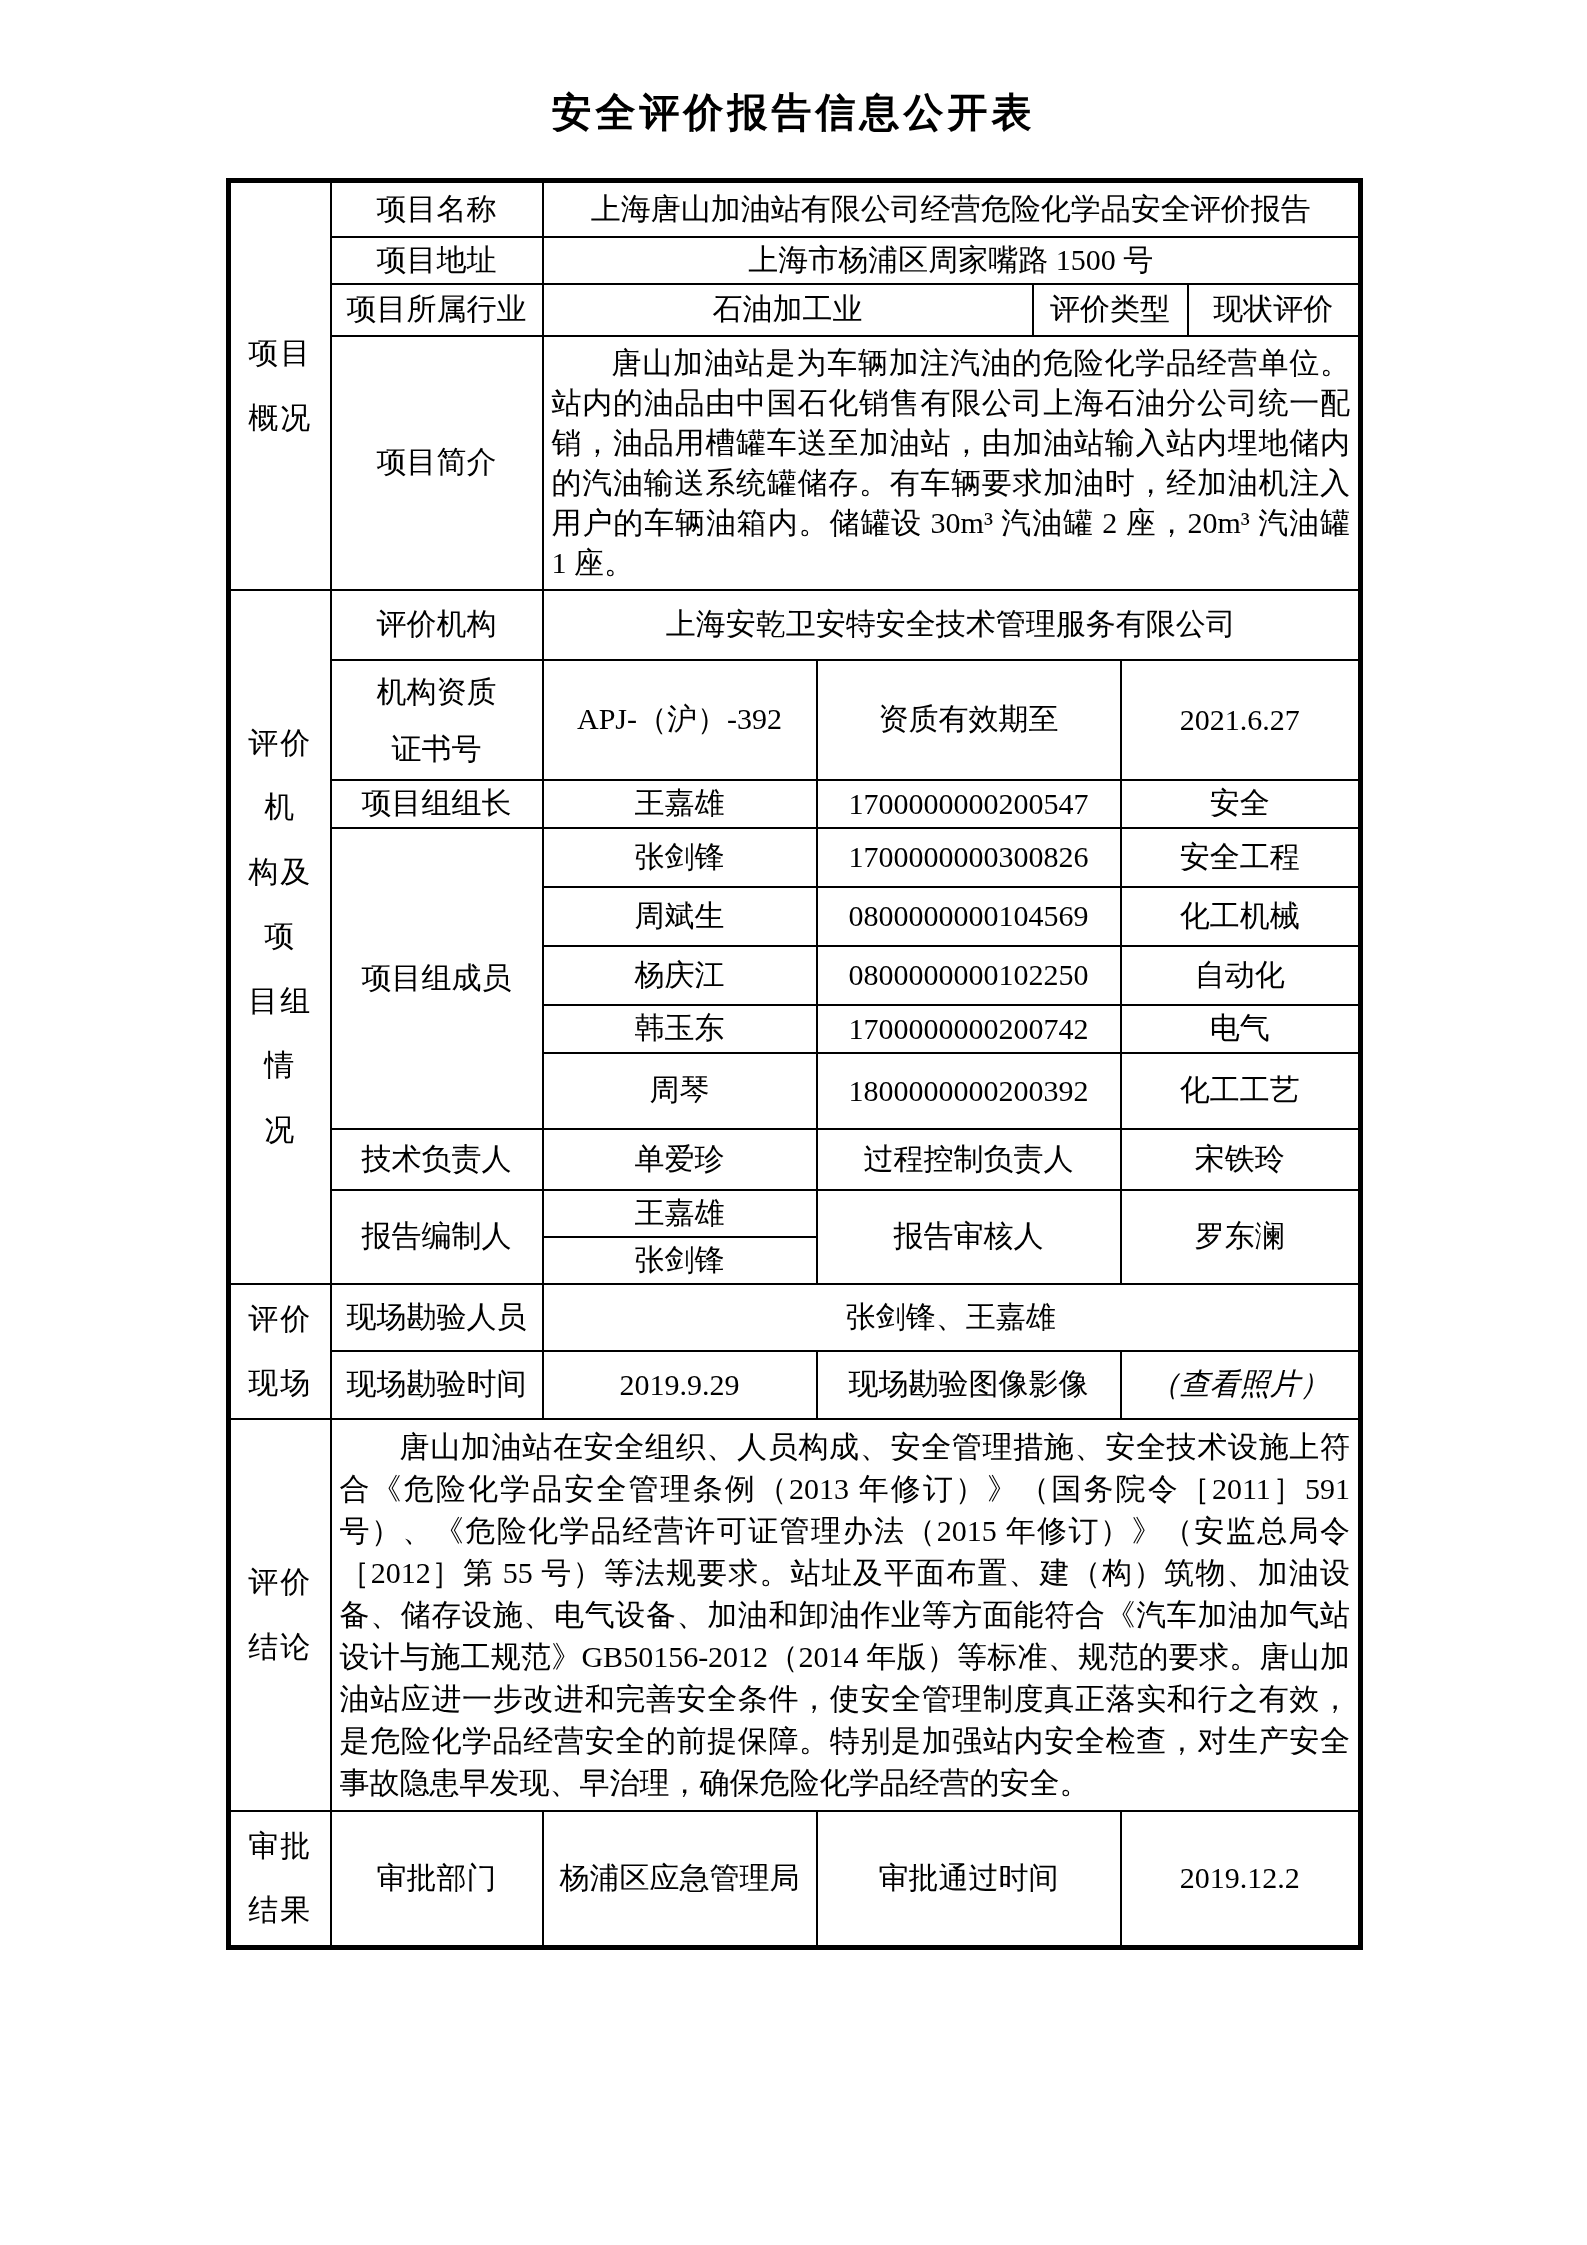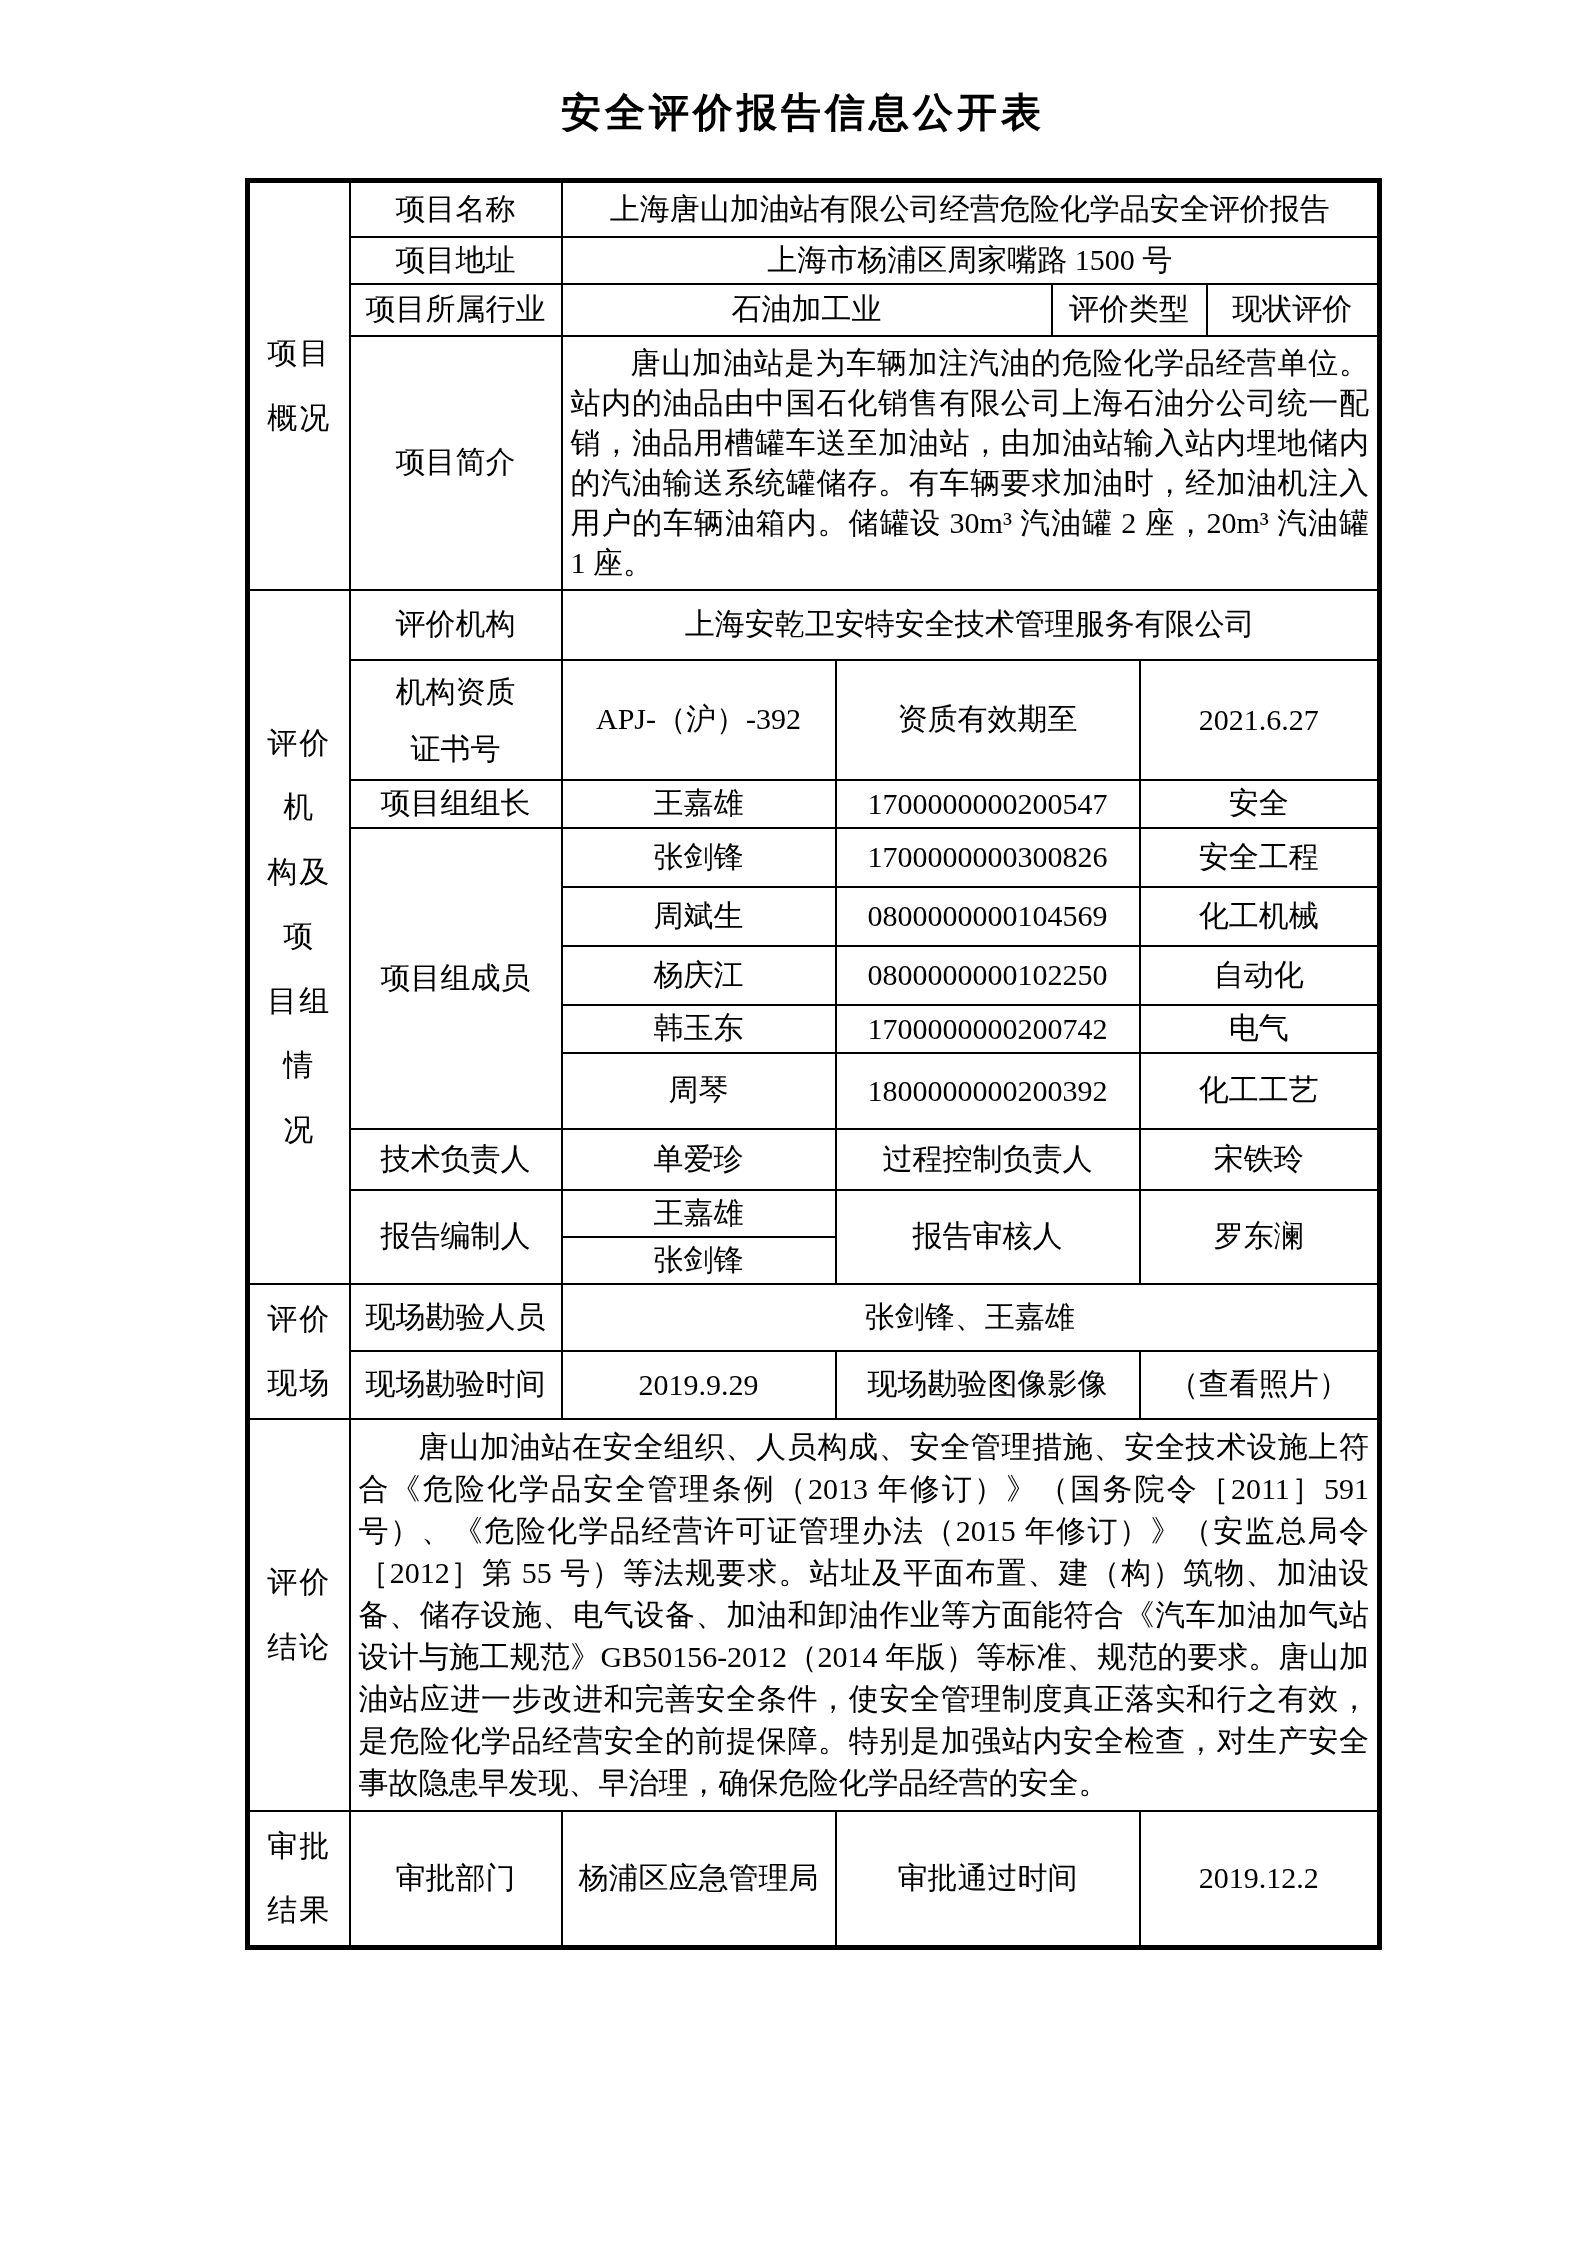--- a/index.html
+++ b/index.html
@@ -5,21 +5,20 @@
   html,body{margin:0;padding:0;background:#e8e8e8;}
   .page{
     position:relative;
     width:1587px;height:2245px;
     background:#ffffff;
     font-family:"Liberation Serif","DejaVu Serif",serif;
     color:#000;
     box-sizing:border-box;
     padding-top:85px;
     margin:0 auto;
-    padding-left:19px;
   }
   .doc-title{
     text-align:center;
     font-size:40px;
     font-weight:bold;
     letter-spacing:4px;
     line-height:55px;
   }
   table.main{
     border-collapse:collapse;
@@ -47,21 +46,21 @@
     line-height:1.9;
   }
   td.para{
     text-align:justify;
     vertical-align:middle;
     line-height:40px;
     padding:6px 8px;
   }
   td.para .indent{ text-indent:2em; display:block; }
   td.concl{ line-height:42px; }
-  .link{ cursor:pointer; }
+  .link{ cursor:pointer;font-style:italic; }
 </style>
 </head>
 <body>
 
 <div class="page">
 
   <div class="doc-title">安全评价报告信息公开表</div>
 
   <table class="main">
     <colgroup>

